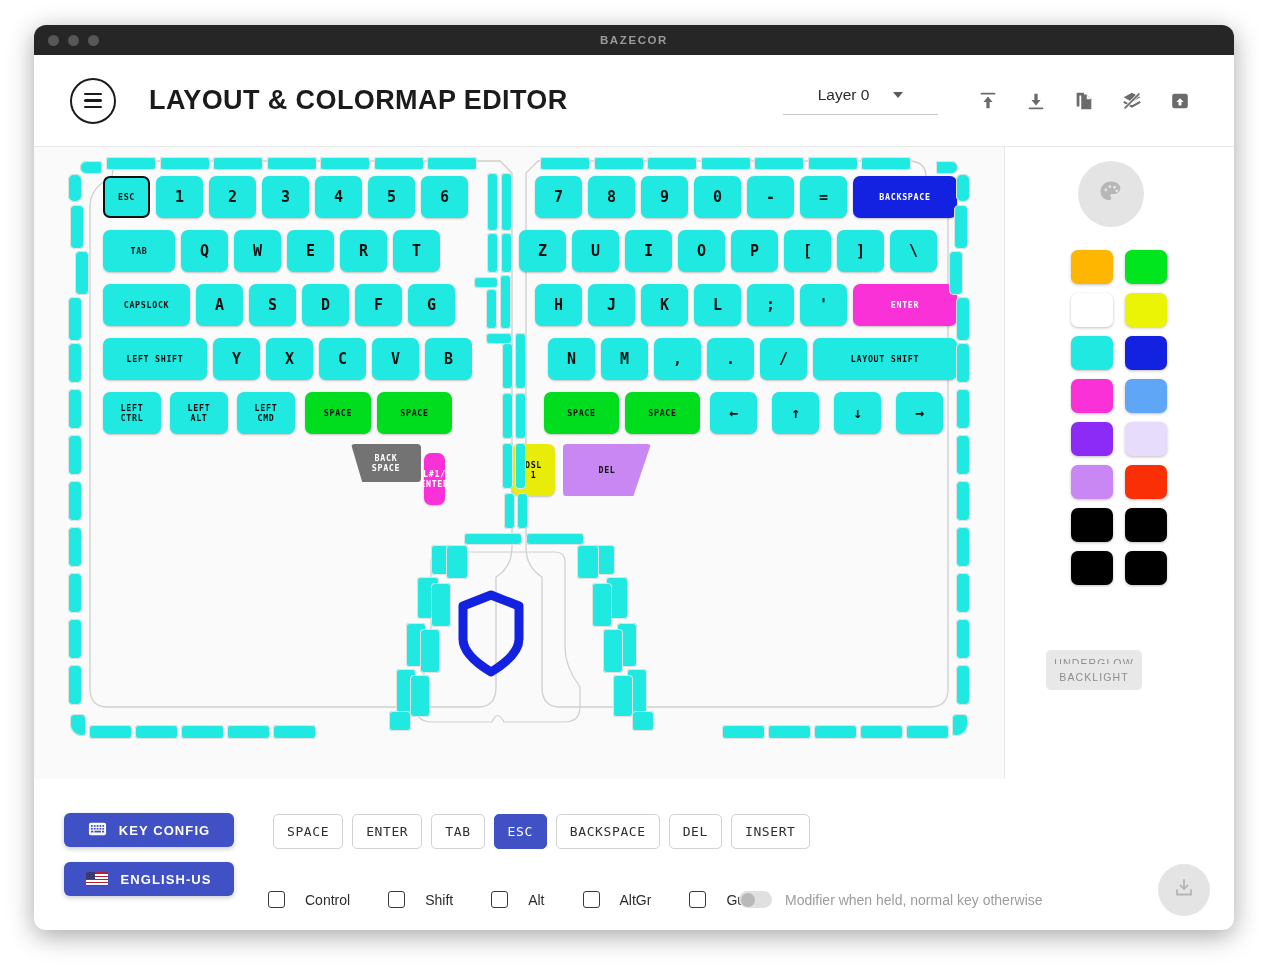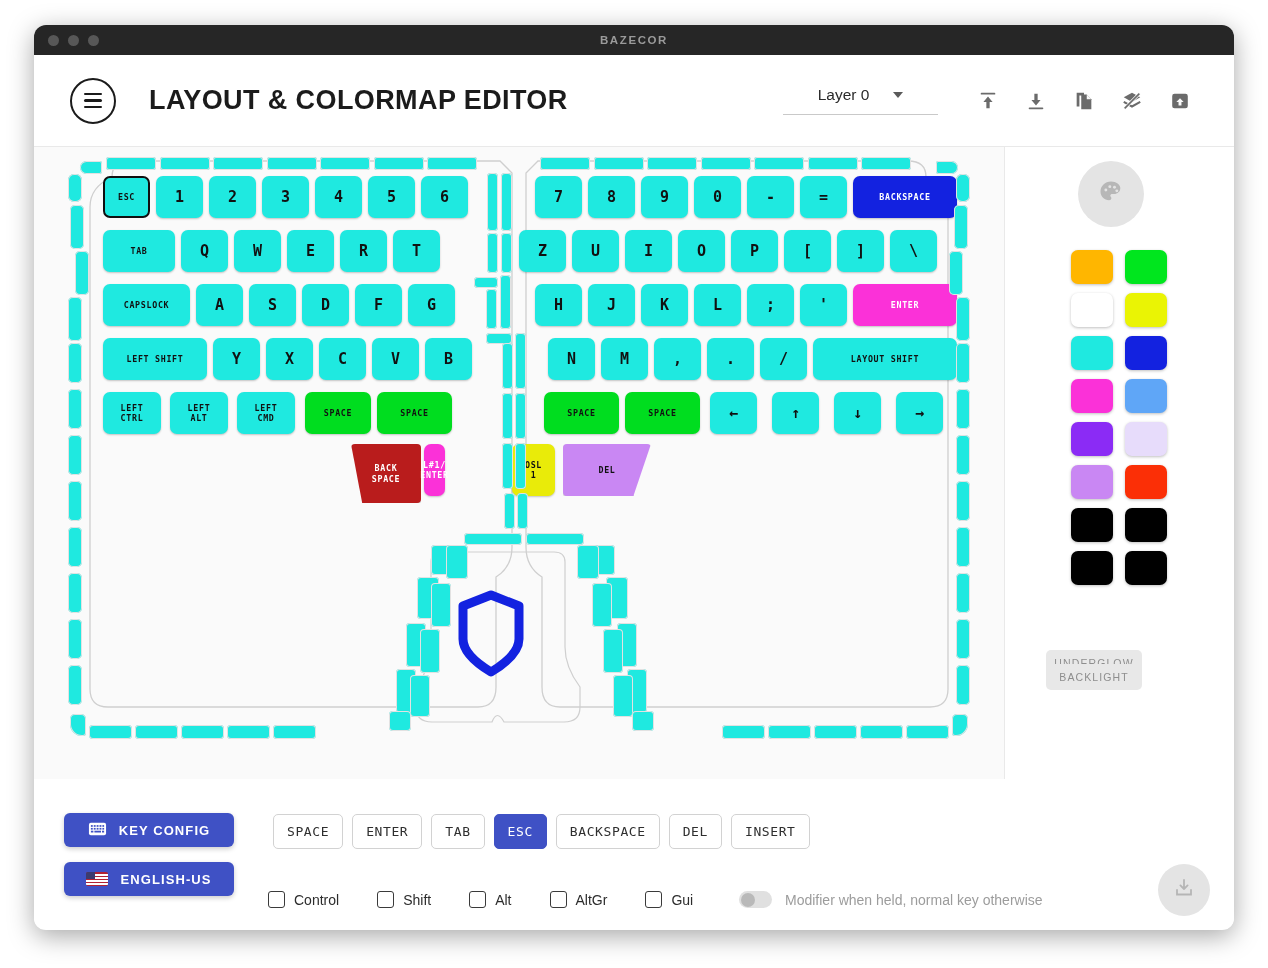--- a/index.html
+++ b/index.html
@@ -68,21 +68,21 @@
   .kc-btn.a{top:34px;} .kc-btn.b{top:83px;}
   .flag{width:22px;height:14px;border-radius:2px;overflow:hidden;position:relative;background:#b22234;}
   .flag .st{position:absolute;left:0;width:100%;height:2px;background:#fff;}
   .flag .cant{position:absolute;left:0;top:0;width:9px;height:7px;background:#3c3b6e;}
   .chips{position:absolute;left:239px;top:35px;display:flex;gap:9px;}
   .chip{height:33px;padding:0 13px;border:1px solid #d2d2d2;border-radius:5px;background:#fff;
     display:flex;align-items:center;justify-content:center;cursor:pointer;color:#2f2f2f;
     font-family:"DejaVu Sans Mono","Liberation Mono",monospace;font-size:13px;letter-spacing:.6px;}
   .chip.active{background:#3f51c5;border-color:#3f51c5;color:#fff;}
   .mods{position:absolute;left:234px;top:112px;display:flex;align-items:center;gap:0;}
-  .mod{display:flex;align-items:center;gap:9px;margin-right:38px;cursor:pointer;}
+  .mod{display:flex;align-items:center;gap:20px;margin-right:38px;cursor:pointer;}
   .cb{width:15px;height:15px;border:1.8px solid #3a3a3a;border-radius:3px;background:#fff;}
   .mod span{font-size:14px;color:#2c2c2c;}
   .toggle{width:33px;height:17px;border-radius:9px;background:#e0e0e0;position:relative;cursor:pointer;
     flex:0 0 auto;}
   .toggle i{position:absolute;left:1.5px;top:1.5px;width:14px;height:14px;border-radius:50%;
     background:#b9b9b9;display:block;}
   .tgl-row{position:absolute;display:flex;align-items:center;gap:13px;}
   .tgl-row .txt{font-size:14px;color:#9c9c9c;}
   .tgl-row.r1{left:705px;top:112px;}
   .fab{position:absolute;right:24px;bottom:13px;width:52px;height:52px;border-radius:50%;
@@ -267,25 +267,25 @@
           <div class="key small" style="left: 203px; top: 245px; width: 58px; height: 42px; background: rgb(31, 233, 224); color: rgb(17, 17, 17);">
             <span class="t">LEFT</span>
             <span class="t">CMD</span>
           </div>
           <div class="key small" style="left: 271px; top: 245px; width: 66px; height: 42px; background: rgb(0, 221, 31); color: rgb(17, 17, 17);">
             <span class="t">SPACE</span>
           </div>
           <div class="key small" style="left: 343px; top: 245px; width: 75px; height: 42px; background: rgb(0, 221, 31); color: rgb(17, 17, 17);">
             <span class="t">SPACE</span>
           </div>
-          <div class="key small" style="left: 317px; top: 297px; width: 70px; height: 59px; background: #b91c1c; color: rgb(255, 255, 255);;clip-path:polygon(0% 0%,100% 0%,100% 100%,16% 100%);border-radius:4px;">
+          <div class="key small" style="left: 317px; top: 297px; width: 70px; height: 38px; background: #737373; color: rgb(255, 255, 255);;clip-path:polygon(0% 0%,100% 0%,100% 100%,16% 100%);border-radius:4px;">
             <span class="t">BACK</span>
             <span class="t">SPACE</span>
           </div>
-          <div class="key small" style="left: 390px; top: 297px; width: 21px; height: 52px; background: rgb(251, 49, 216); color: rgb(255, 255, 255);">
+          <div class="key small" style="left: 390px; top: 306px; width: 21px; height: 52px; background: rgb(251, 49, 216); color: rgb(255, 255, 255);">
             <span class="t">L#1/</span>
             <span class="t">ENTER</span>
           </div>
           <div class="key big" style="left: 501px; top: 29px; width: 47px; height: 42px; background: rgb(31, 233, 224); color: rgb(17, 17, 17);">
             <span class="t">7</span>
           </div>
           <div class="key big" style="left: 554px; top: 29px; width: 47px; height: 42px; background: rgb(31, 233, 224); color: rgb(17, 17, 17);">
             <span class="t">8</span>
           </div>
           <div class="key big" style="left: 607px; top: 29px; width: 47px; height: 42px; background: rgb(31, 233, 224); color: rgb(17, 17, 17);">

